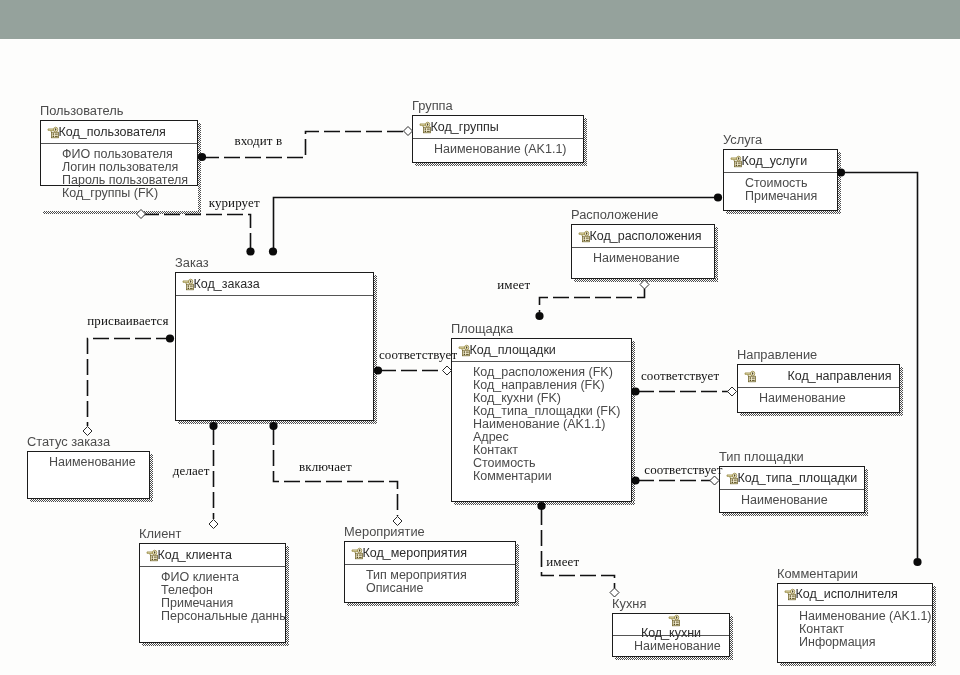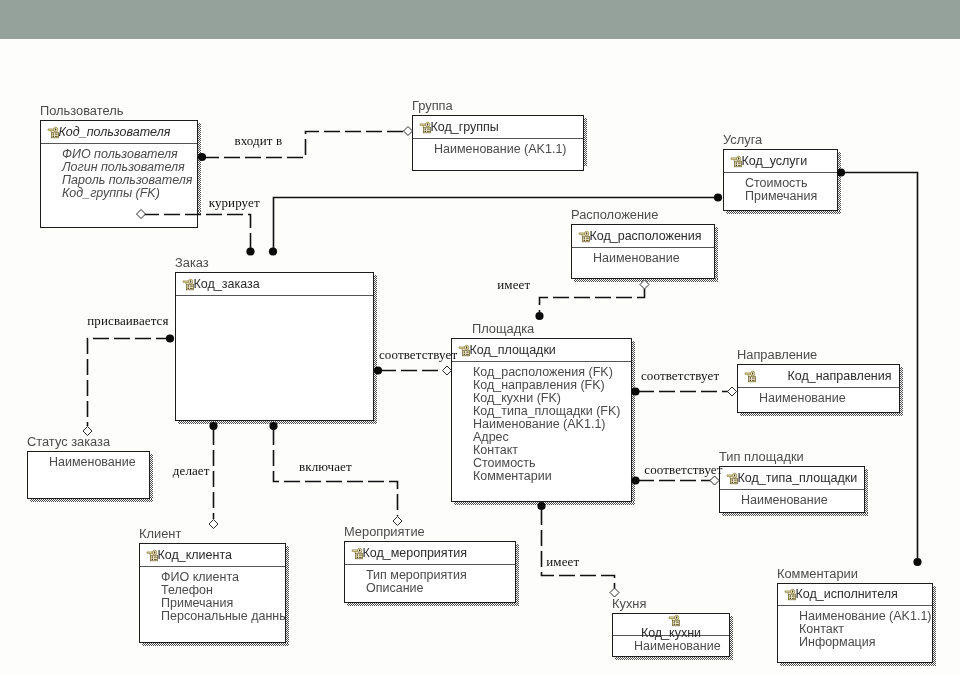--- a/index.html
+++ b/index.html
@@ -32,21 +32,21 @@
 </head>
 <body>
 
 <div id="canvas">
   <div id="topband"></div>
   <div id="entities">
       <div class="ent" style="left: 40px; top: 120px; width: 158px; height: 91px;">
         <div class="ent-title" style="top: -16px;">Пользователь</div>
         <div class="shadow-r" style="left: 158px; top: 3px; height: 91px;"></div>
         <div class="shadow-b" style="left: 3px; top: 91px; width: 158px;"></div>
-        <div class="ent-box" style="width: 158px; height: 108px; font-style: italic;">
+        <div class="ent-box" style="width: 158px; height: 66px;">
           <div class="pk-row" style="height: 23px;">
             <svg class="pk-ico" viewBox="0 0 15 15" xmlns="http://www.w3.org/2000/svg" shape-rendering="geometricPrecision">
               <g stroke="#877725" stroke-width="0.8" stroke-linejoin="miter">
                 <path d="M1.2,3.4 L8.0,3.4 L8.0,5.0 L5.4,5.0 L5.4,6.1 L4.3,6.1 L4.3,5.0 L1.2,5.0 Z" fill="#efe9c4"></path>
                 <ellipse cx="10.0" cy="4.2" rx="2.4" ry="2.8" fill="#f2ecd0"></ellipse>
               </g>
               <ellipse cx="10.0" cy="4.0" rx="0.72" ry="1.45" fill="#40381a"></ellipse>
               <rect x="5.2" y="7.2" width="8.2" height="6.4" fill="#f2ecd0" stroke="#6a5d24" stroke-width="0.85"></rect>
               <g fill="#55491d">
                 <rect x="6.5" y="8.5" width="1.6" height="1.6"></rect>
@@ -62,21 +62,21 @@
             <div>Логин пользователя</div>
             <div>Пароль пользователя</div>
             <div>Код_группы (FK)</div>
           </div>
         </div>
       </div>
       <div class="ent" style="left: 412px; top: 115px; width: 172px; height: 48px;">
         <div class="ent-title" style="top: -16px;">Группа</div>
         <div class="shadow-r" style="left: 172px; top: 3px; height: 48px;"></div>
         <div class="shadow-b" style="left: 3px; top: 48px; width: 172px;"></div>
-        <div class="ent-box" style="width: 172px; height: 56px;">
+        <div class="ent-box" style="width: 172px; height: 48px;">
           <div class="pk-row" style="height: 23px;">
             <svg class="pk-ico" viewBox="0 0 15 15" xmlns="http://www.w3.org/2000/svg" shape-rendering="geometricPrecision">
               <g stroke="#877725" stroke-width="0.8" stroke-linejoin="miter">
                 <path d="M1.2,3.4 L8.0,3.4 L8.0,5.0 L5.4,5.0 L5.4,6.1 L4.3,6.1 L4.3,5.0 L1.2,5.0 Z" fill="#efe9c4"></path>
                 <ellipse cx="10.0" cy="4.2" rx="2.4" ry="2.8" fill="#f2ecd0"></ellipse>
               </g>
               <ellipse cx="10.0" cy="4.0" rx="0.72" ry="1.45" fill="#40381a"></ellipse>
               <rect x="5.2" y="7.2" width="8.2" height="6.4" fill="#f2ecd0" stroke="#6a5d24" stroke-width="0.85"></rect>
               <g fill="#55491d">
                 <rect x="6.5" y="8.5" width="1.6" height="1.6"></rect>
@@ -165,21 +165,21 @@
                 <rect x="9.1" y="8.8" width="3.3" height="1.1"></rect>
                 <rect x="6.5" y="11.1" width="1.6" height="1.6"></rect>
                 <rect x="9.1" y="11.4" width="3.3" height="1.1"></rect>
               </g>
             </svg>
             <span class="t">Код_заказа</span>
           </div>
         </div>
       </div>
       <div class="ent" style="left: 451px; top: 338px; width: 181px; height: 164px;">
-        <div class="ent-title" style="top: -16px; margin-left: 21px;">Площадка</div>
+        <div class="ent-title" style="top: -16px;">Площадка</div>
         <div class="shadow-r" style="left: 181px; top: 3px; height: 164px;"></div>
         <div class="shadow-b" style="left: 3px; top: 164px; width: 181px;"></div>
         <div class="ent-box" style="width: 181px; height: 164px;">
           <div class="pk-row" style="height: 23px;">
             <svg class="pk-ico" viewBox="0 0 15 15" xmlns="http://www.w3.org/2000/svg" shape-rendering="geometricPrecision">
               <g stroke="#877725" stroke-width="0.8" stroke-linejoin="miter">
                 <path d="M1.2,3.4 L8.0,3.4 L8.0,5.0 L5.4,5.0 L5.4,6.1 L4.3,6.1 L4.3,5.0 L1.2,5.0 Z" fill="#efe9c4"></path>
                 <ellipse cx="10.0" cy="4.2" rx="2.4" ry="2.8" fill="#f2ecd0"></ellipse>
               </g>
               <ellipse cx="10.0" cy="4.0" rx="0.72" ry="1.45" fill="#40381a"></ellipse>

